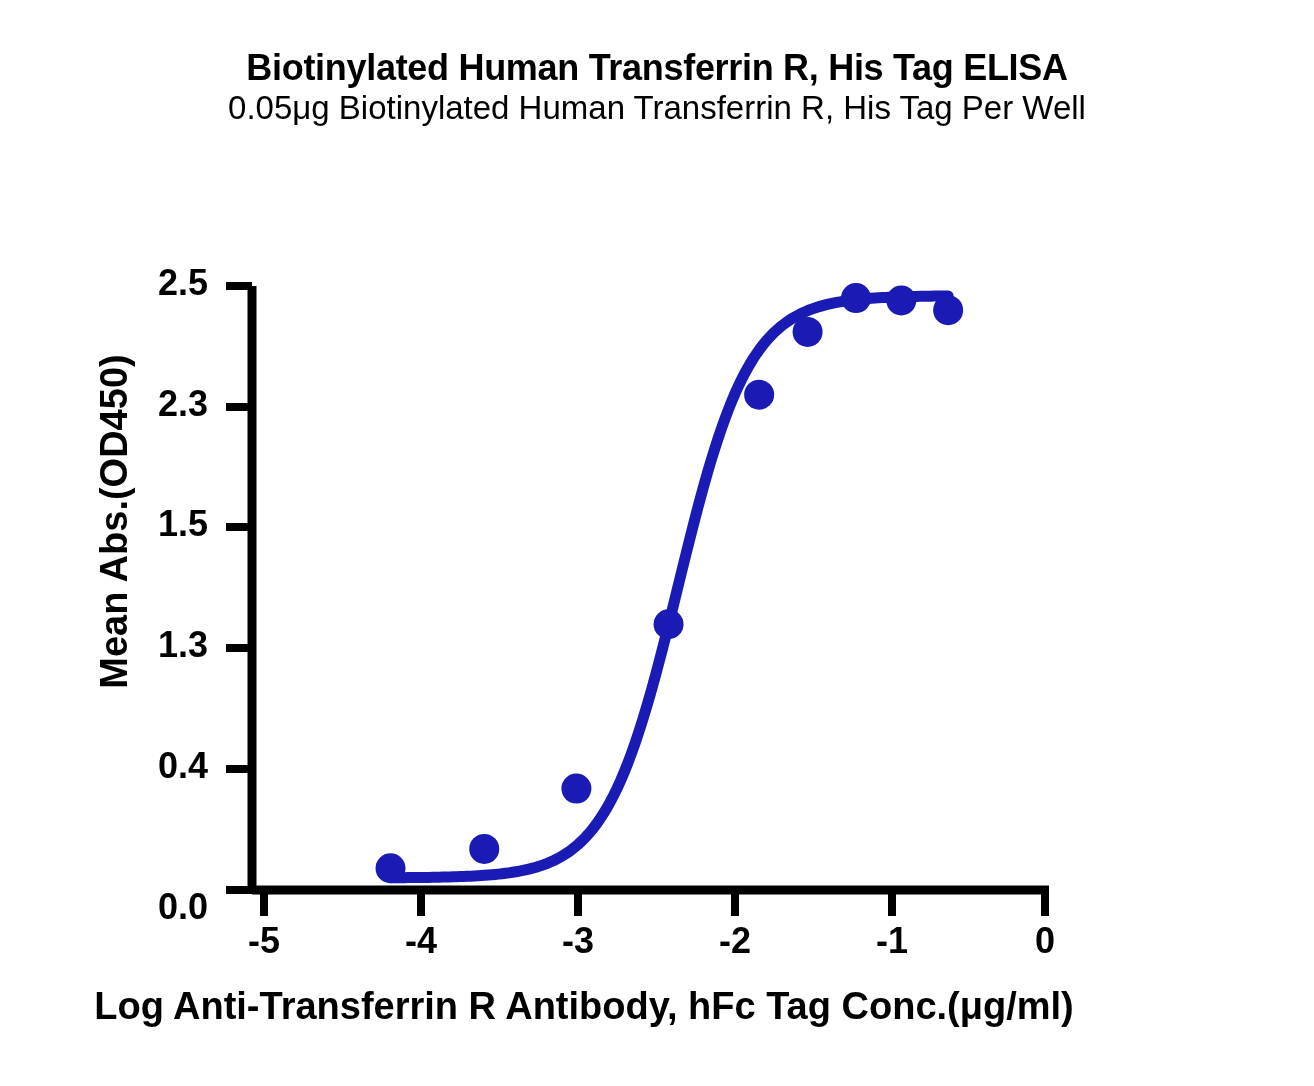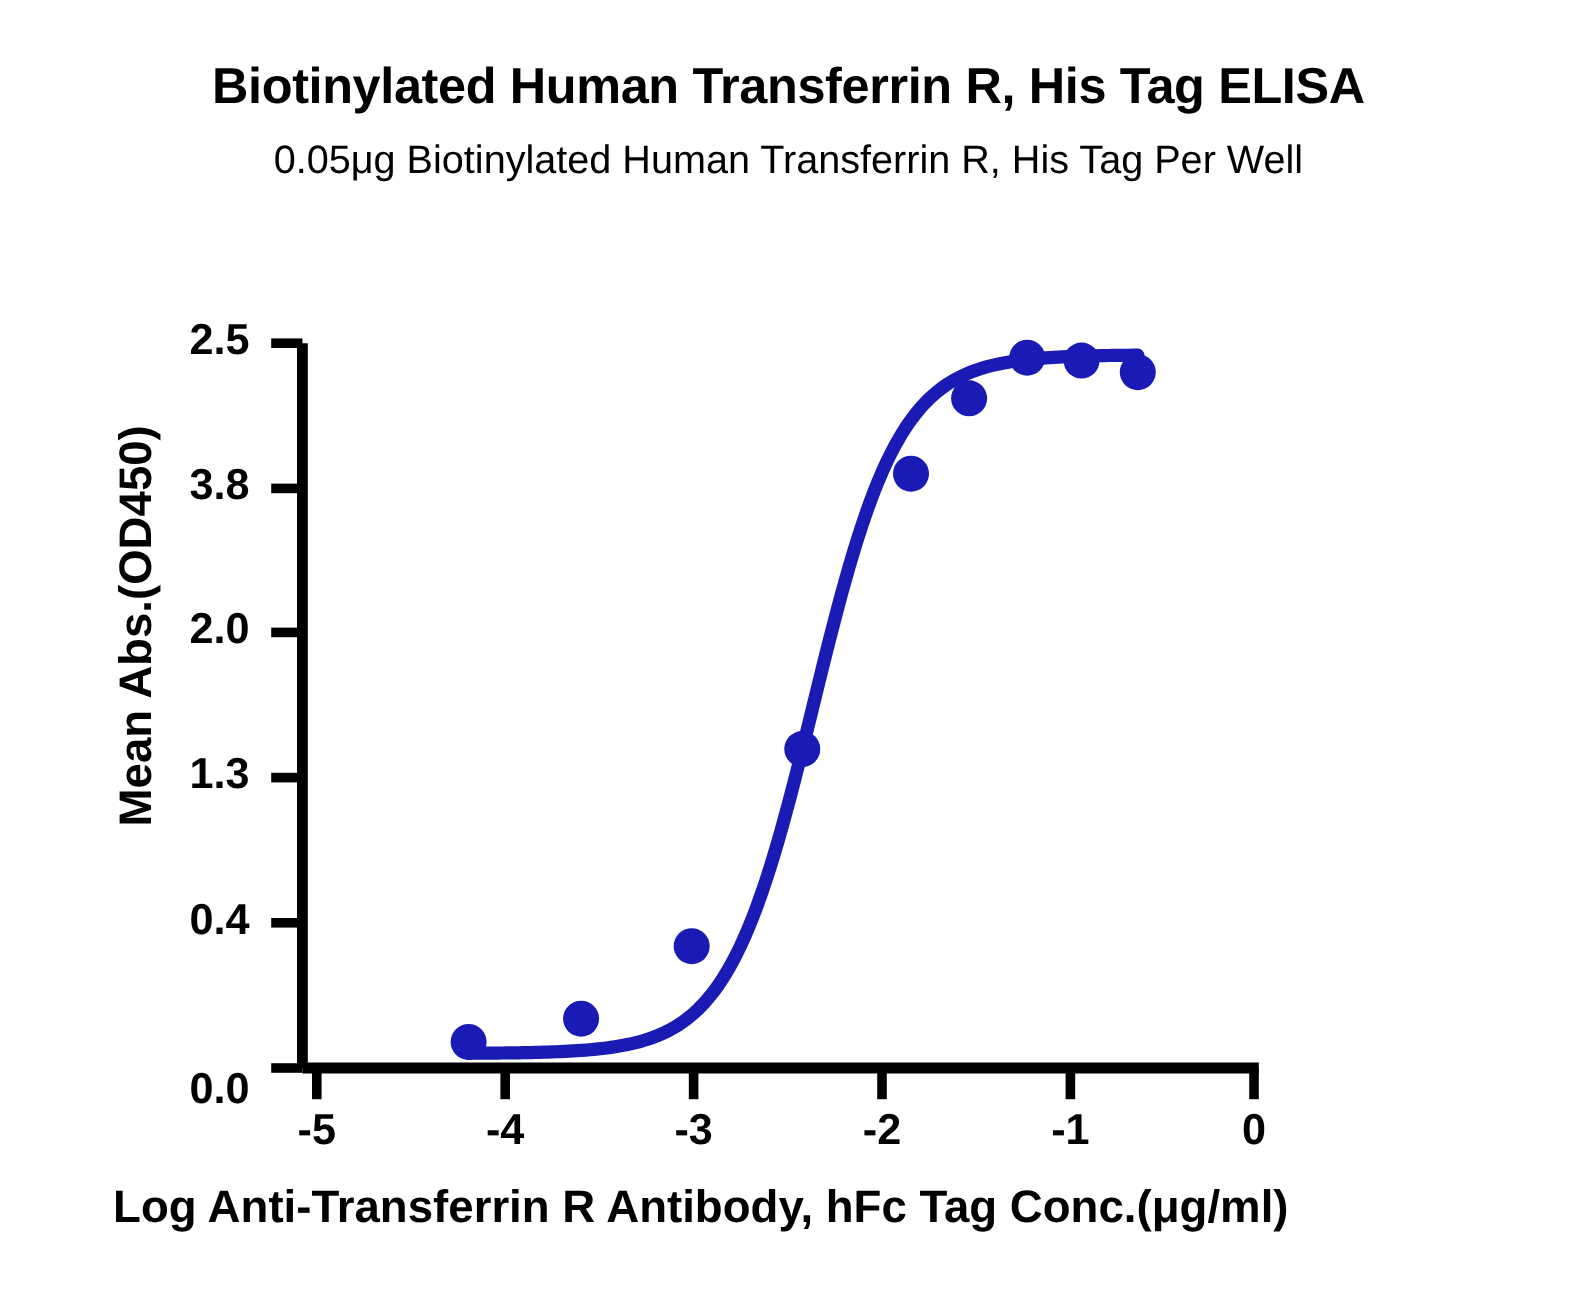--- a/index.html
+++ b/index.html
@@ -22,31 +22,31 @@
     height: 1086px;
   }
   .titles {
     position: absolute;
     left: 0;
     top: 48px;
     width: 1314px;
     text-align: center;
   }
   .chart-title {
-    font-size: 42px;
+    font-size: 36px;
     font-weight: bold;
     letter-spacing: -0.3px;
     line-height: 1.12;
     white-space: nowrap;
   }
   .chart-subtitle {
     font-size: 33px;
     font-weight: normal;
     line-height: 1.2;
-    margin-top: 18px;
+    margin-top: 0;
     white-space: nowrap;
   }
   .plot-area {
     position: absolute;
     left: 0;
     top: 0;
     width: 1314px;
     height: 1086px;
   }
   .axis-label-y {
@@ -142,22 +142,22 @@
           <circle cx="807.58" cy="331.90" r="15"></circle>
           <circle cx="856.00" cy="298.08" r="15"></circle>
           <circle cx="901.30" cy="300.50" r="15"></circle>
           <circle cx="948.16" cy="310.16" r="15"></circle>
         </g>
     </svg>
 
     <div class="tick-label ytick-label" style="left:88px; top:866px;margin-top:20px;">0.0</div>
     <div class="tick-label ytick-label" style="left:88px; top:745px;">0.4</div>
     <div class="tick-label ytick-label" style="left:88px; top:624px;">1.3</div>
-    <div class="tick-label ytick-label" style="left:88px; top:503px;">2.0</div>
-    <div class="tick-label ytick-label" style="left:88px; top:383px;">3.8</div>
+    <div class="tick-label ytick-label" style="left:88px; top:503px;">1.5</div>
+    <div class="tick-label ytick-label" style="left:88px; top:383px;">2.3</div>
     <div class="tick-label ytick-label" style="left:88px; top:262px;">2.5</div>
 
     <div class="tick-label xtick-label" style="left:224px; top:920px;">-5</div>
     <div class="tick-label xtick-label" style="left:381px; top:920px;">-4</div>
     <div class="tick-label xtick-label" style="left:538px; top:920px;">-3</div>
     <div class="tick-label xtick-label" style="left:695px; top:920px;">-2</div>
     <div class="tick-label xtick-label" style="left:852px; top:920px;">-1</div>
     <div class="tick-label xtick-label" style="left:1005px; top:920px;">0</div>
 
     <div class="axis-label-y">Mean Abs.(OD450)</div>

